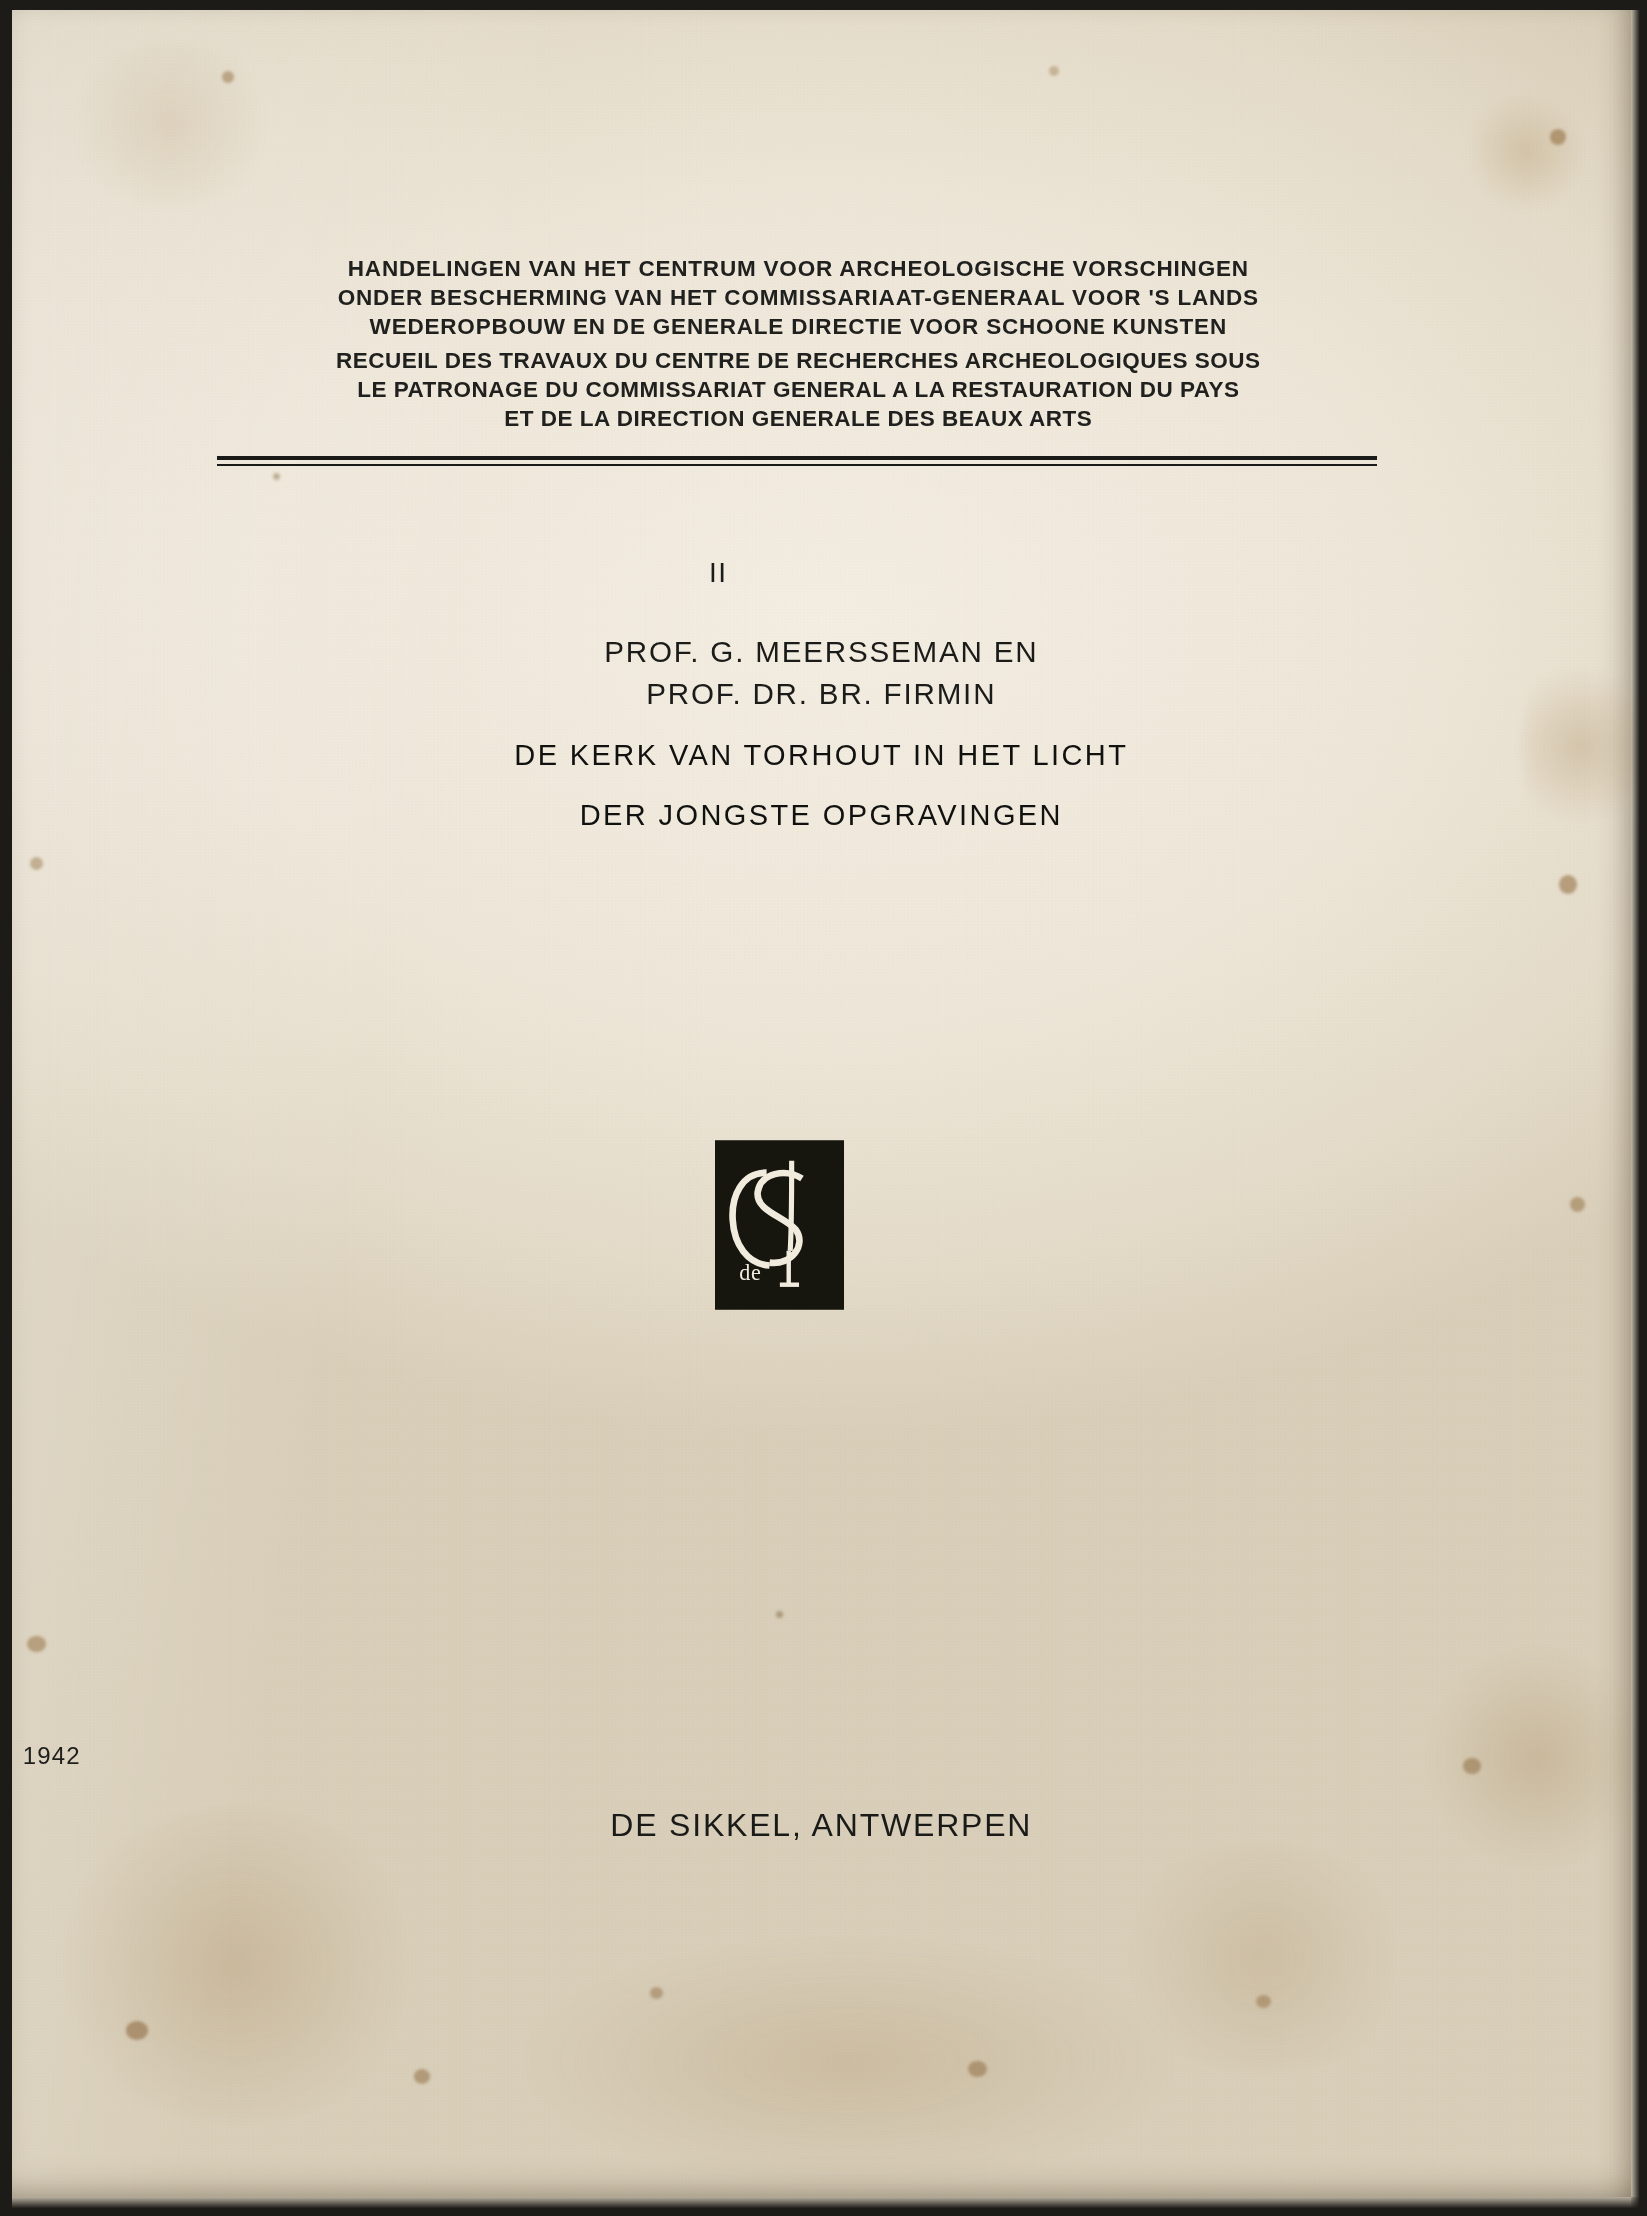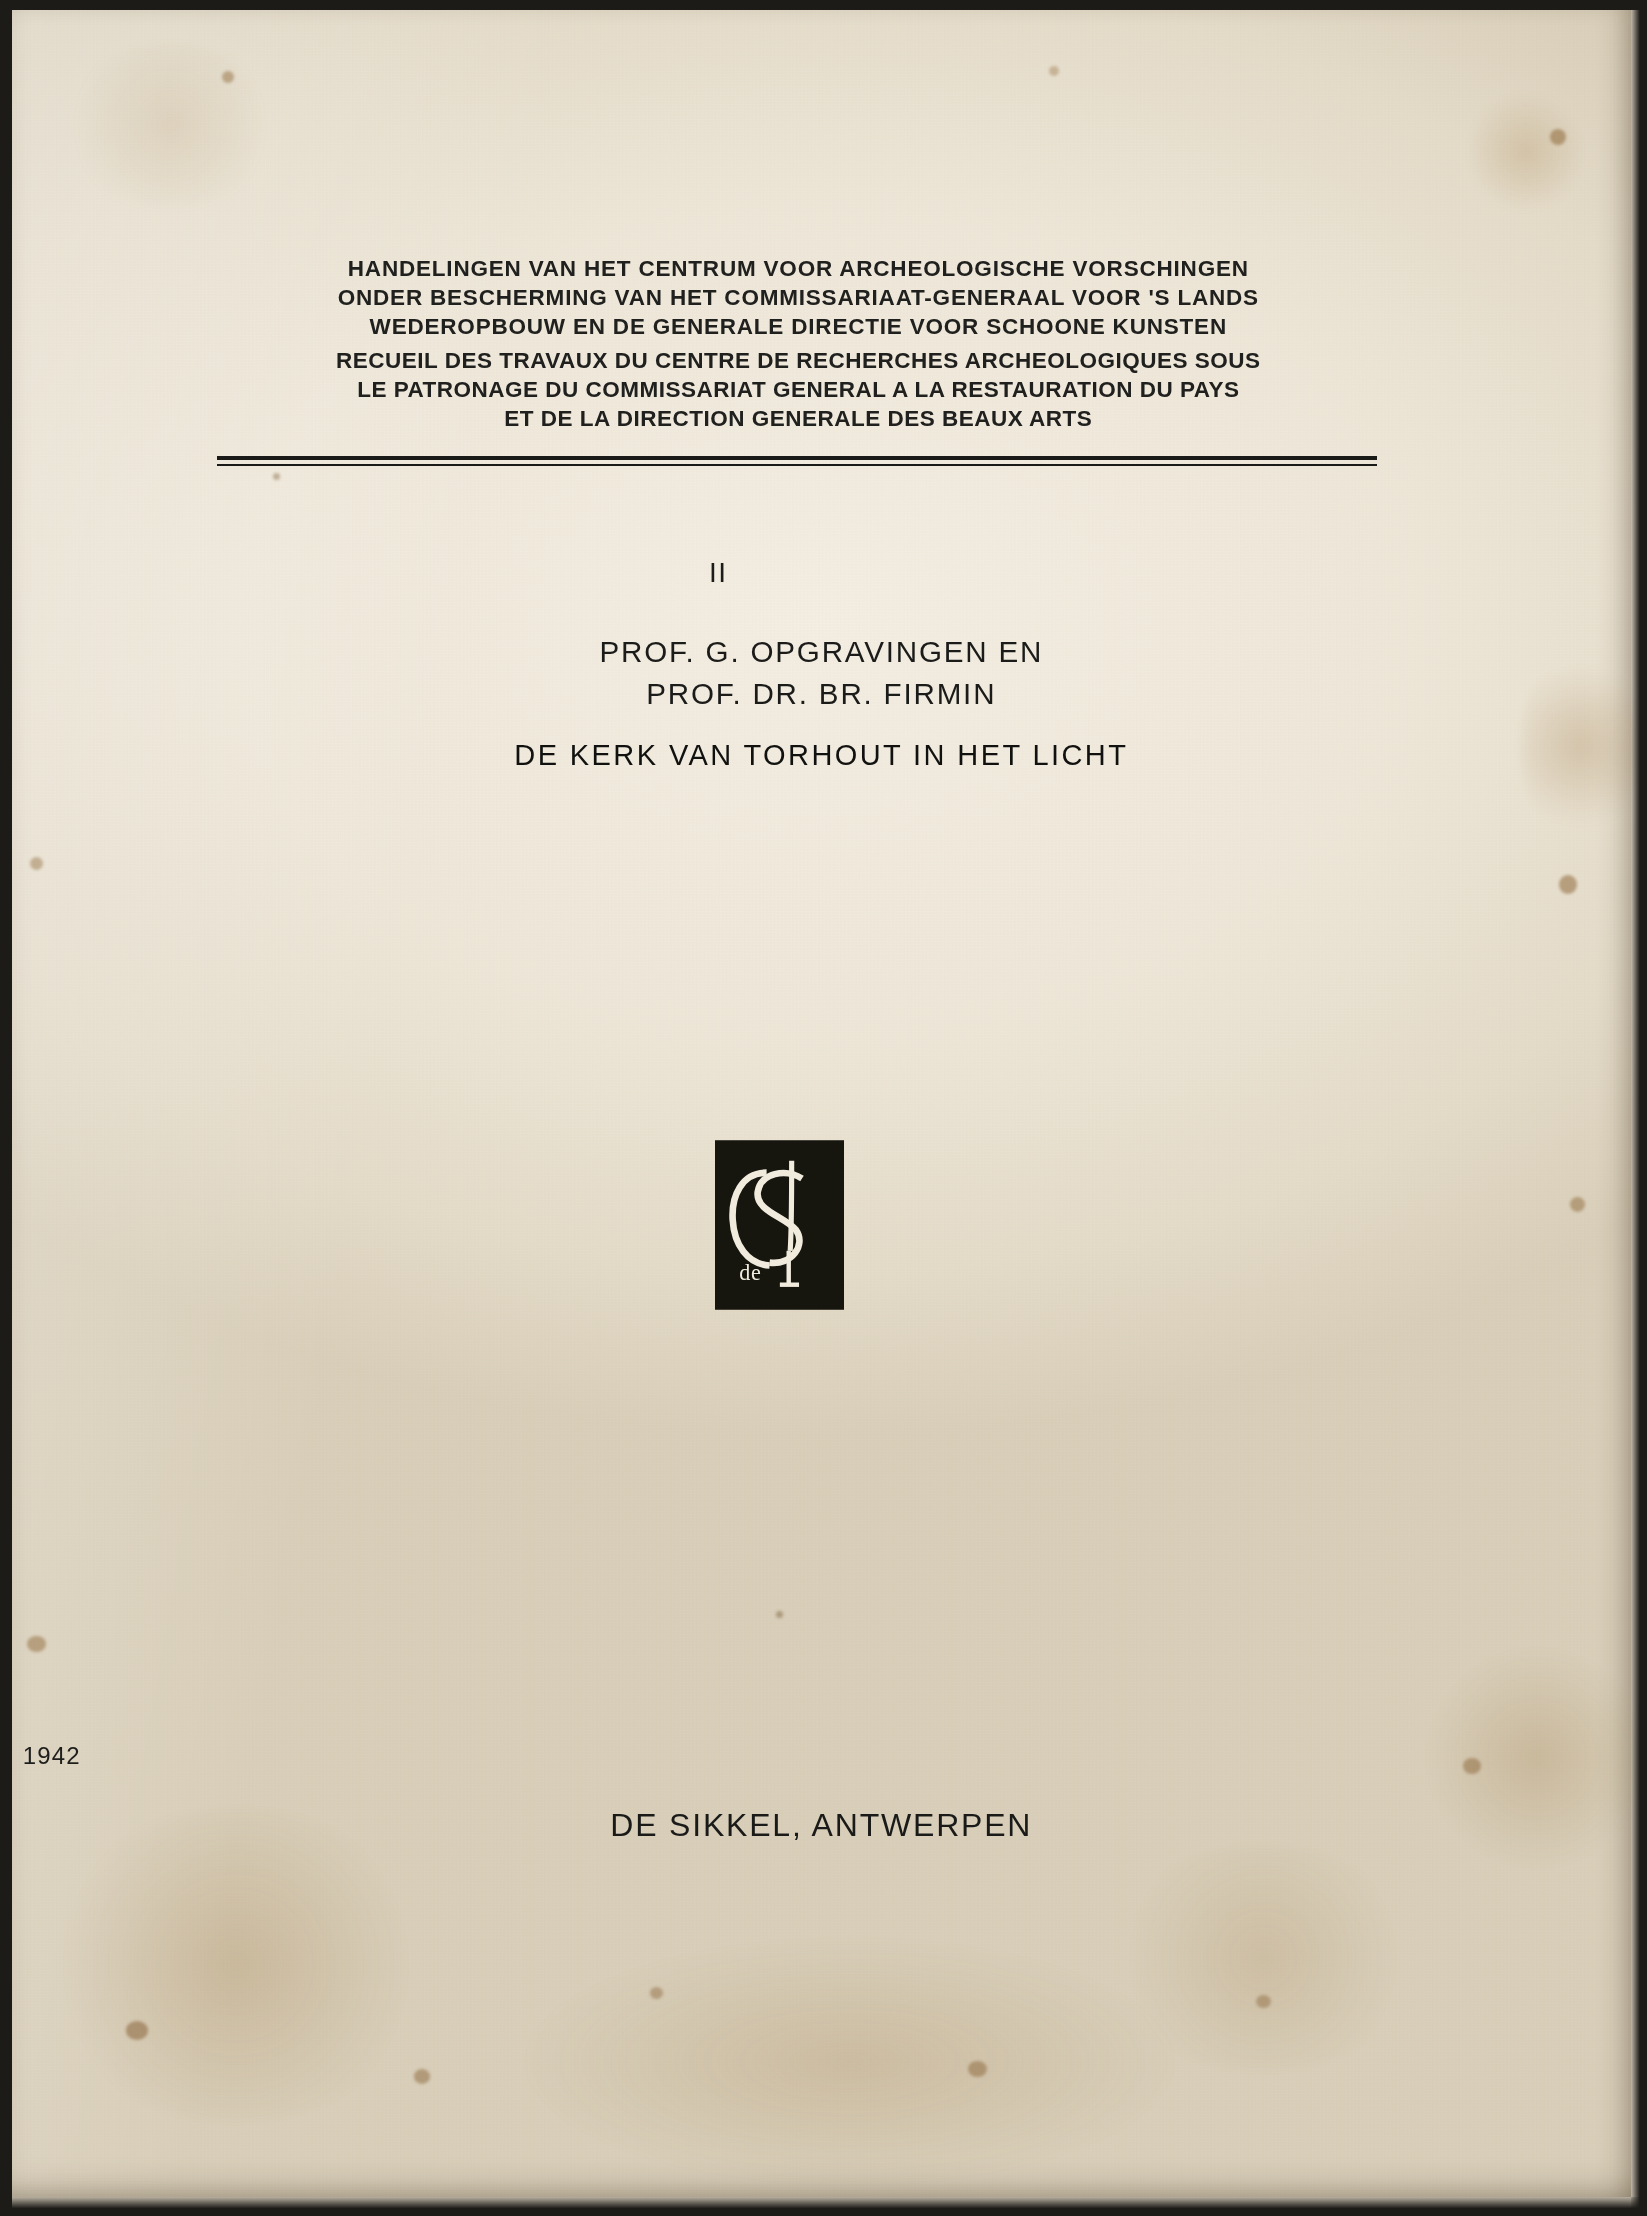--- a/index.html
+++ b/index.html
@@ -229,26 +229,27 @@
 
     <div class="rules">
       <div class="rule-thick"></div>
       <div class="rule-gap"></div>
       <div class="rule-thin"></div>
     </div>
 
     <div class="roman">II</div>
 
     <div class="authors">
-      <div class="author-line">PROF. G. OPGRAVINGEN EN</div>
+      <div class="author-line">PROF. G. MEERSSEMAN EN</div>
       <div class="author-line">PROF.  DR.  BR.  FIRMIN</div>
     </div>
 
     <div class="title">
       <div class="title-line">DE KERK VAN TORHOUT IN HET LICHT</div>
+      <div class="title-line">DER JONGSTE OPGRAVINGEN</div>
     </div>
 
     <div class="logo">
       <svg width="129" height="170" viewBox="0 0 175 230" xmlns="http://www.w3.org/2000/svg">
         <rect x="0" y="0" width="175" height="230" fill="#16160f"></rect>
         <g fill="none" stroke="#f0ebdd" stroke-width="9">
           <path d="M70 44 C36 44 22 76 24 108 C26 142 44 168 74 170"></path>
           <path d="M118 52 C96 38 62 44 58 70 C54 96 96 104 110 122 C124 142 104 170 74 166"></path>
         </g>
         <g fill="#f0ebdd">

